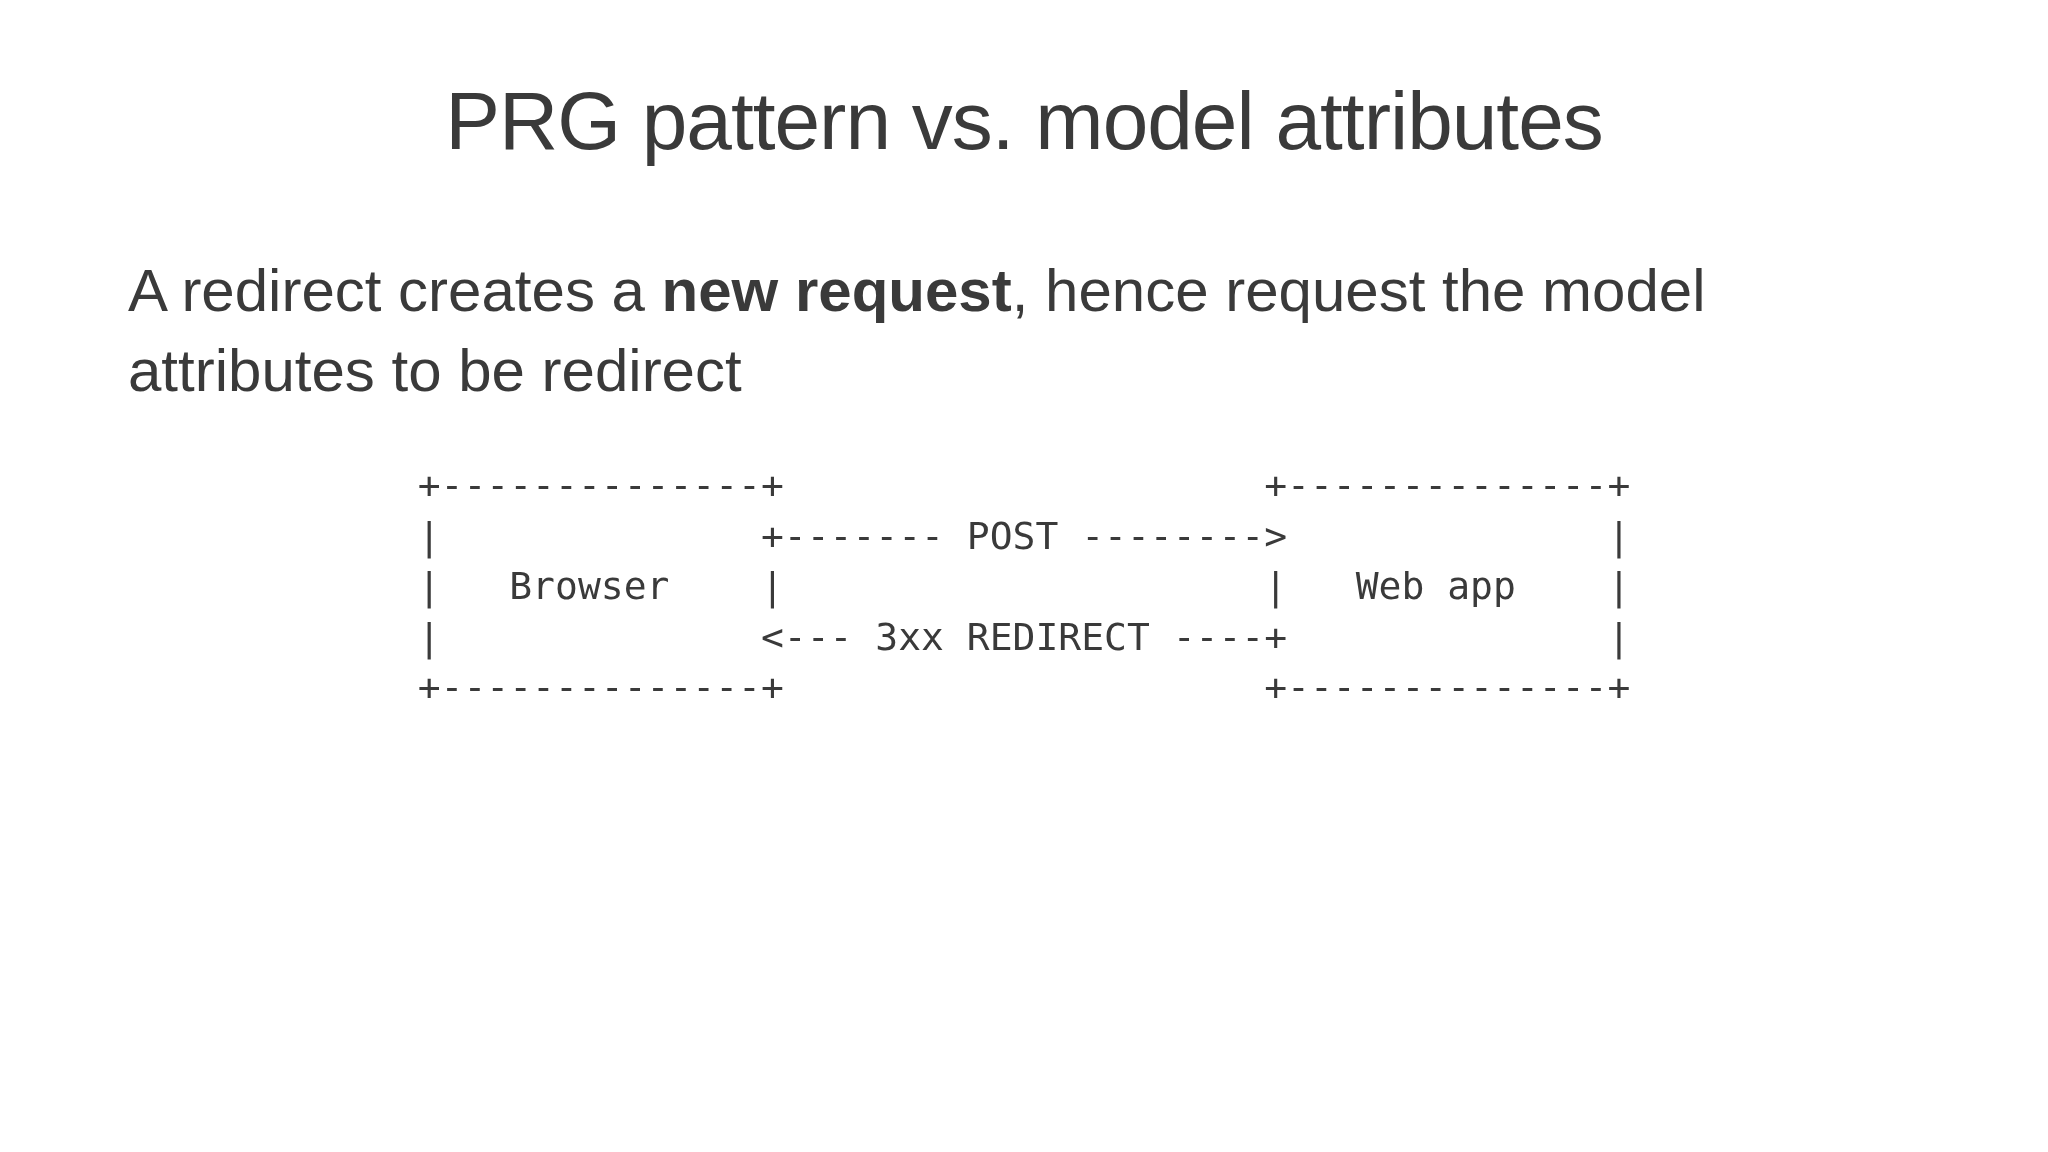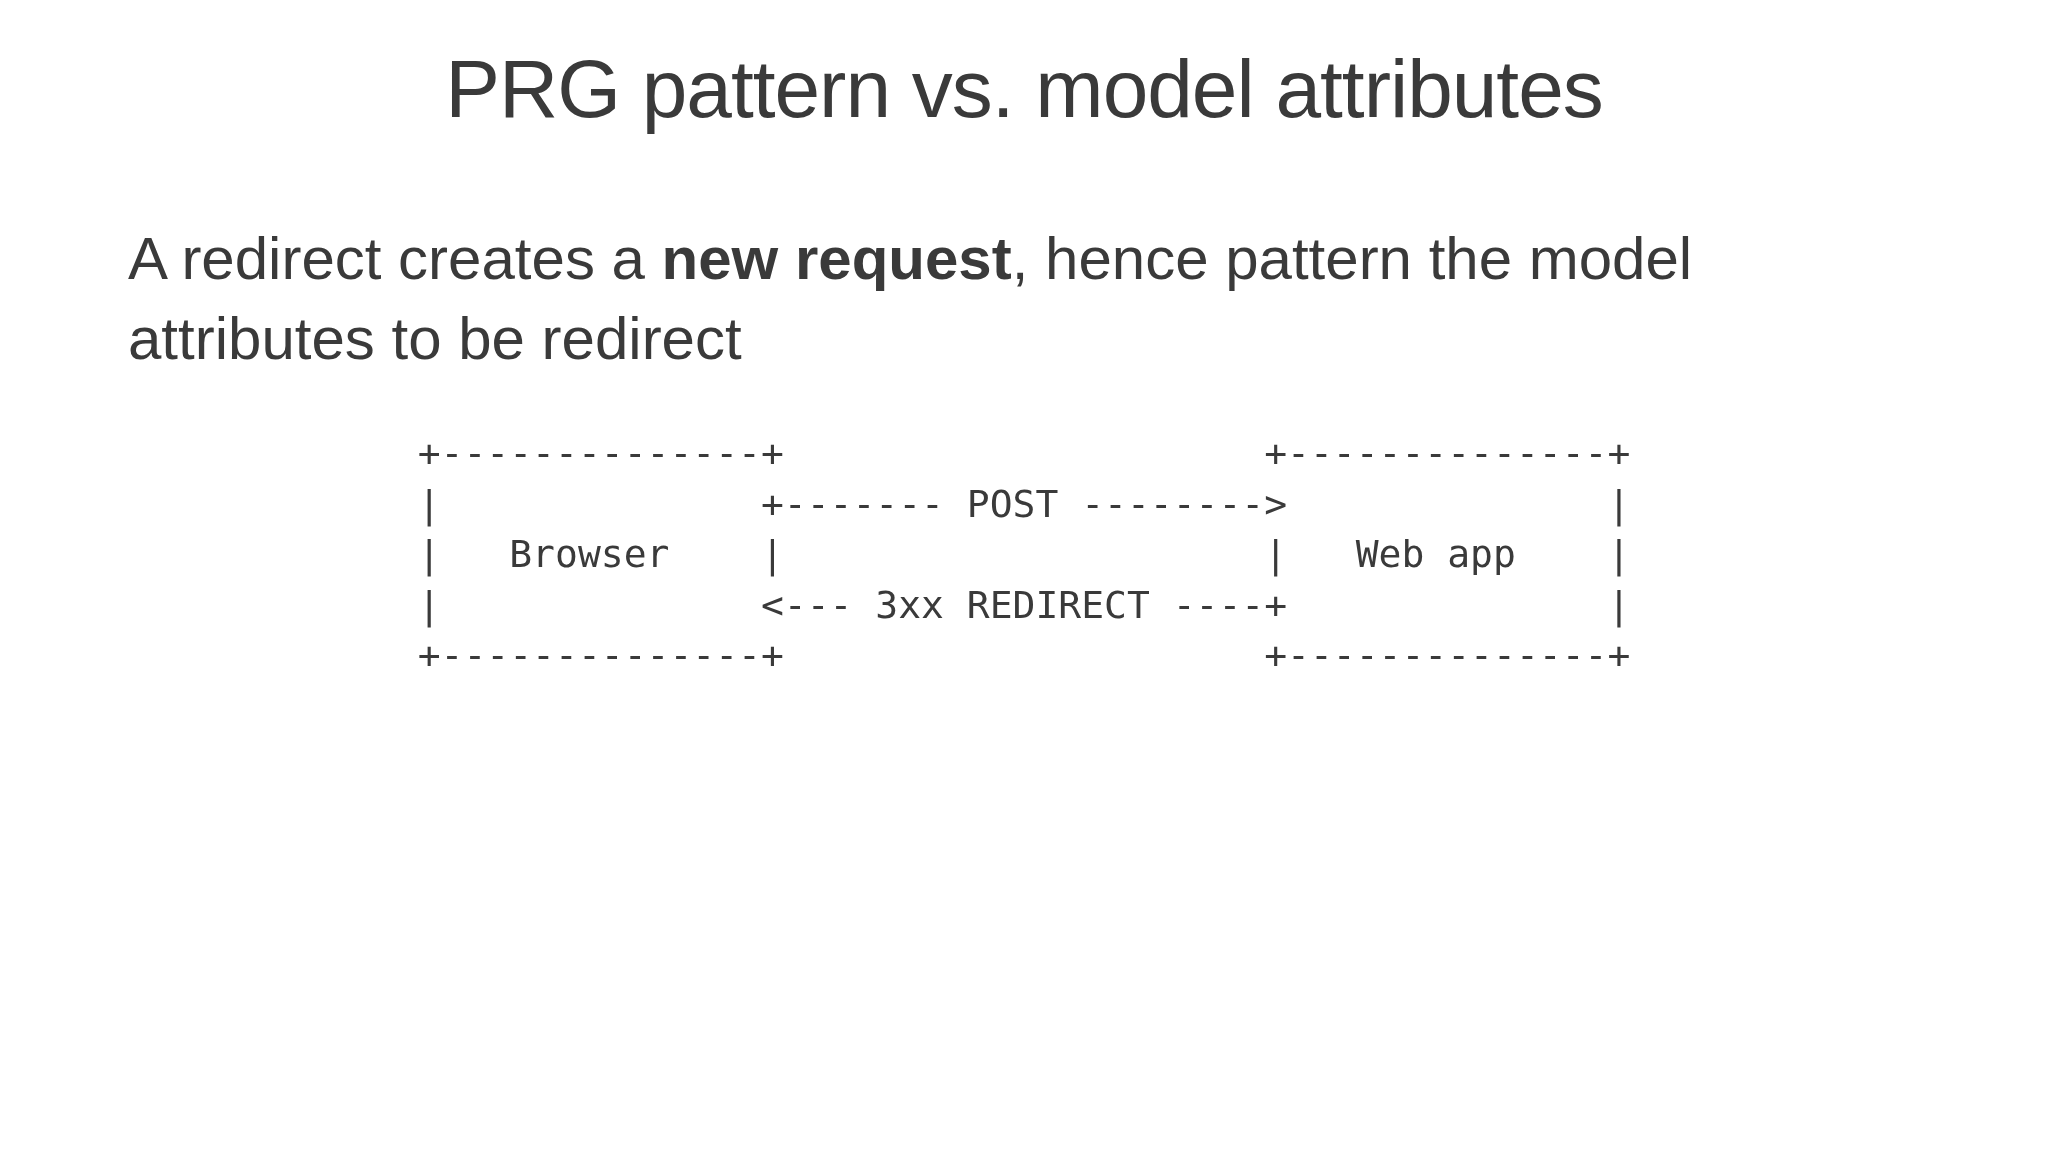--- a/index.html
+++ b/index.html
@@ -14,21 +14,21 @@
     font-family: "Liberation Sans", sans-serif;
     color: #3a3a3a;
   }
   .slide {
     box-sizing: border-box;
     width: 2048px;
     height: 1152px;
     padding: 0 128px;
   }
   .slide-title {
-    margin: 40px 0 0 0;
+    margin: 72px 0 0 0;
     font-size: 82px;
     font-weight: 400;
     line-height: 1.2;
     text-align: center;
     letter-spacing: -1px;
     color: #3a3a3a;
   }
   .body-paragraph {
     margin: 81px 0 0 0;
     font-size: 60px;
@@ -51,21 +51,21 @@
     color: #3a3a3a;
   }
 </style>
 </head>
 <body>
 
 <div class="slide">
 
   <h1 class="slide-title">PRG pattern vs. model attributes</h1>
 
-  <p class="body-paragraph"><span>A redirect creates a </span><strong>new request</strong><span>, hence pattern the model</span><br><span>attributes to be redirect</span></p>
+  <p class="body-paragraph"><span>A redirect creates a </span><strong>new request</strong><span>, hence request the model</span><br><span>attributes to be redirect</span></p>
 
   <pre class="ascii-diagram">+--------------+                     +--------------+
 |              +------- POST --------&gt;              |
 |   Browser    |                     |   Web app    |
 |              &lt;--- 3xx REDIRECT ----+              |
 +--------------+                     +--------------+</pre>
 
 </div>
 
 </body></html>

